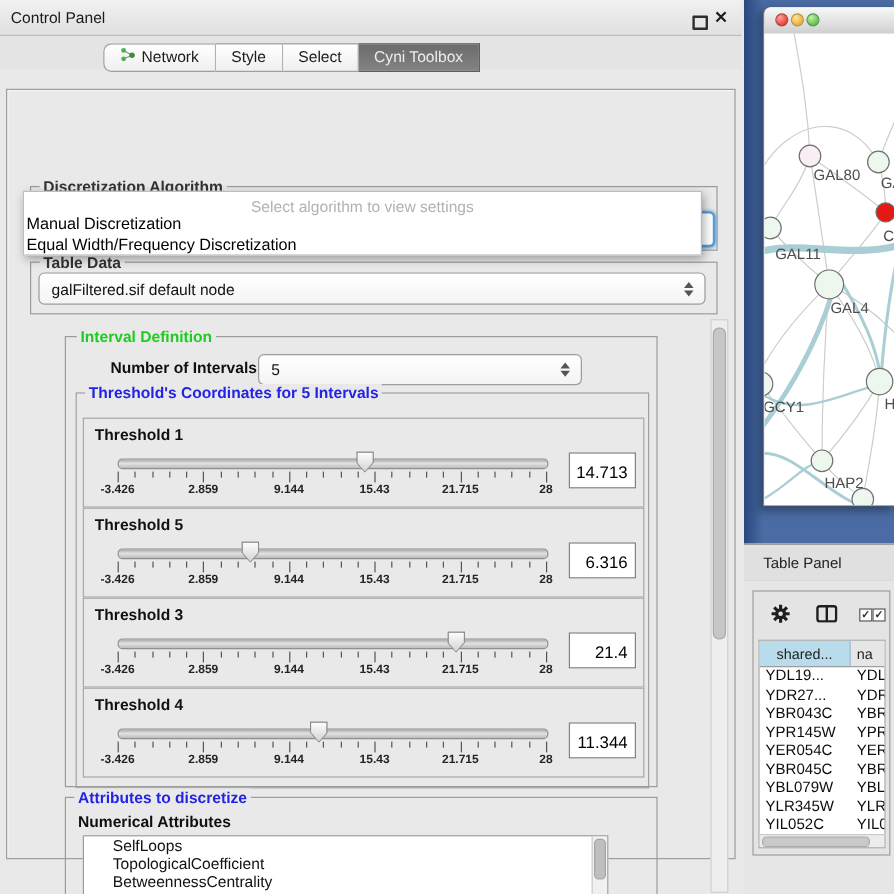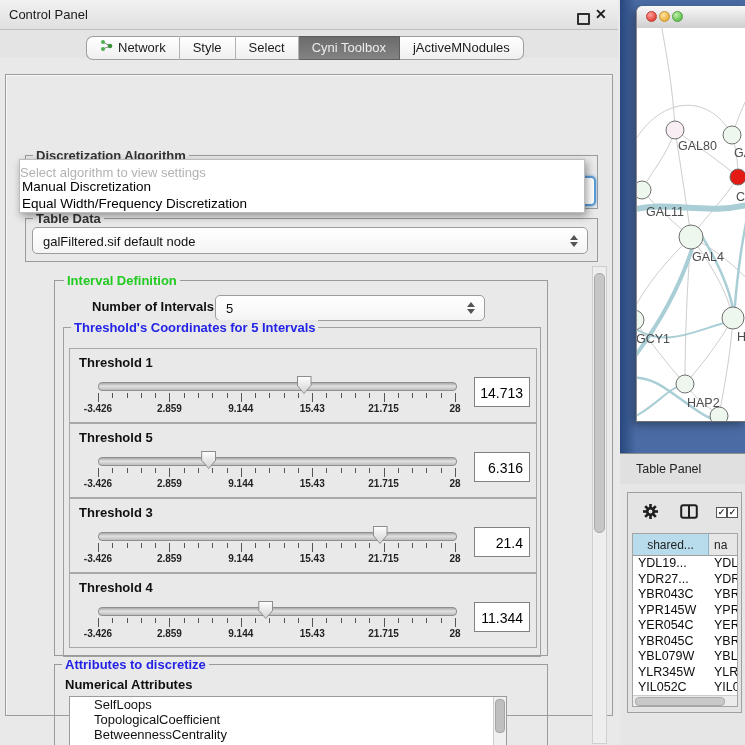--- a/index.html
+++ b/index.html
@@ -32,21 +32,21 @@
          font-size:13px;color:#111;}
   .combo .cv{position:absolute;left:10px;top:50%;transform:translateY(-50%);white-space:nowrap;}
   .spinner{position:absolute;right:9px;top:50%;transform:translateY(-50%);display:flex;flex-direction:column;gap:2px;}
   .spinner .up{width:0;height:0;border-left:4px solid transparent;border-right:4px solid transparent;border-bottom:5px solid #555;}
   .spinner .dn{width:0;height:0;border-left:4px solid transparent;border-right:4px solid transparent;border-top:5px solid #555;}
   .alg-combo{left:26px;top:101px;width:560px;height:26px;background:#fff;border:2px solid var(--focus_ring,#5b9bd5);
              border-radius:5px;box-shadow:0 0 3px var(--focus_ring,#5b9bd5);}
   
   .popup{left:13px;top:84px;width:564px;height:52px;background:#fff;border:1px solid #bdbdbd;
          box-shadow:2px 3px 8px rgba(0,0,0,.38);z-index:6;}
-  .popup-ph{position:absolute;left:0;top:5px;width:100%;text-align:left;font-size:13px;color:#b2b2b2;}
+  .popup-ph{position:absolute;left:0;top:5px;width:100%;text-align:center;font-size:13px;color:#b2b2b2;}
   .popup-opt{position:absolute;left:2px;font-size:13.5px;color:#000;white-space:nowrap;}
   
   .scroll-area{left:13px;top:197px;width:572px;height:476px;overflow:hidden;border-bottom:1px solid #c6c6c6;}
   .v-scrollbar{left:586px;top:191px;width:13px;height:476px;background:#eeeeee;border:1px solid #cfcfcf;}
   .v-thumb{position:absolute;left:1px;top:6px;width:9px;height:258px;background:#c6c6c6;border:1px solid #a9a9a9;border-radius:5px;}
   
   .tpanel{position:absolute;left:5px;width:466px;height:73px;border:1px solid #a8a8a8;background:#e9e9e9;}
   .tpanel .ttl{position:absolute;left:9px;top:6px;font-size:13px;font-weight:bold;color:#101010;}
   .track{position:absolute;left:28px;top:33px;width:357px;height:7px;border:1px solid #8f8f8f;border-radius:4px;
          background:linear-gradient(#a9a9a9,#e2e2e2 45%,#bdbdbd);}
@@ -128,23 +128,20 @@
         <span>Network</span>
       </div>
       <div class="tab">
         <span>Style</span>
       </div>
       <div class="tab">
         <span>Select</span>
       </div>
       <div class="tab selected">
         <span>Cyni Toolbox</span>
-      </div>
-      <div class="tab last">
-        <span>jActiveMNodules</span>
       </div>
     </div>
 
   <div class="abs content-box">
 
     <div class="fieldset" style="left:19px;top:80px;width:571px;height:52px;">
       <span class="fs-legend legend-plain" style="left:7px;">Discretization Algorithm</span>
     </div>
     <div class="abs alg-combo"></div>
 

